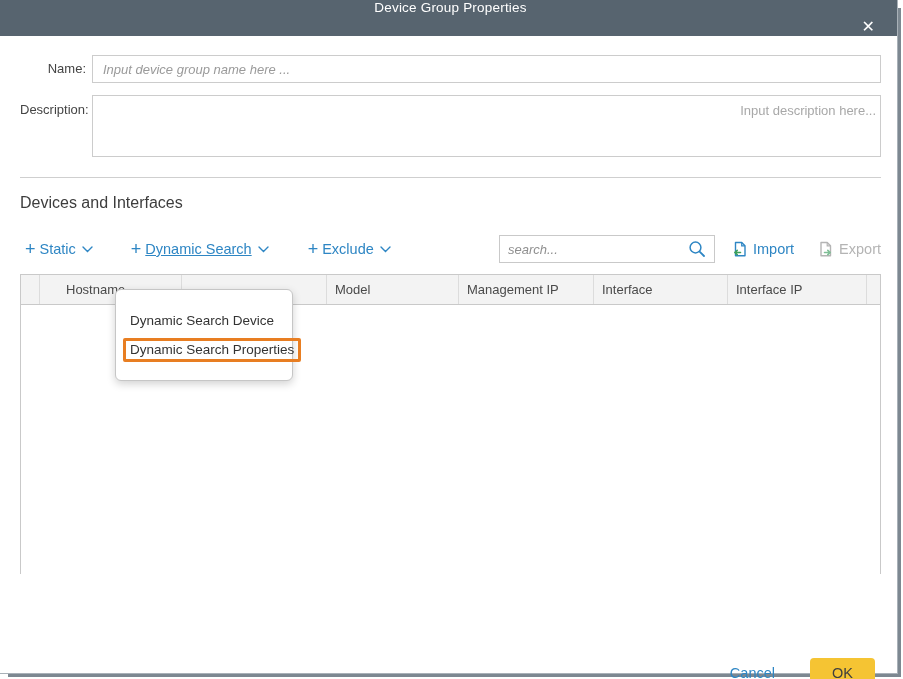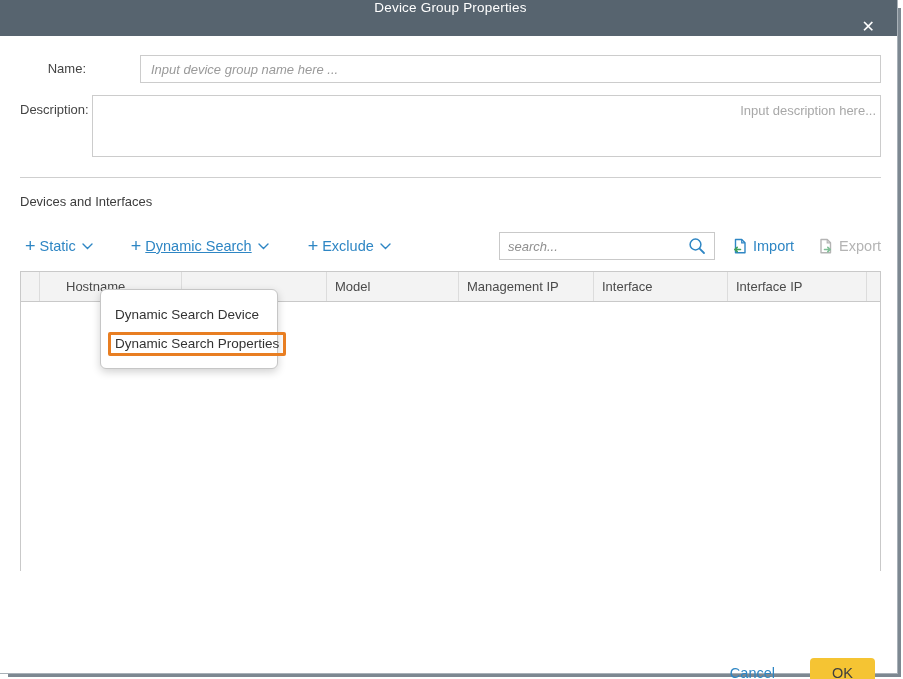--- a/index.html
+++ b/index.html
@@ -13,36 +13,36 @@
   .titlebar { height: 36px; background: #57646F; display: flex; align-items: center;
               padding: 0 16px 0 20px; flex-direction: column; }
   .titlebar .title { color: #ffffff; font-size: 13.5px; letter-spacing: .2px; }
   .titlebar .close { margin-left: auto; color: #ffffff; font-size: 16px; line-height: 1;
                      cursor: pointer; padding: 4px 6px; }
 
   .content { position: relative; padding: 0 16px 0 20px; height: 637px; }
 
   
   .form-row { display: flex; align-items: flex-start; }
-  .row-name { margin-top: 19px; align-items: flex-start; gap: 48px; }
+  .row-name { margin-top: 19px; align-items: flex-start; }
   .row-desc { margin-top: 12px; }
   .form-label { width: 72px; text-align: right; font-size: 13px; color: #444;
                 padding-right: 6px; flex: 0 0 72px; line-height: 28px; }
   .row-desc .form-label { line-height: 16px; padding-top: 7px; }
   .text-input, .text-area { flex: 1; border: 1px solid #cccccc; background: #fff;
                             font-family: "Liberation Sans", sans-serif;
                             font-size: 13px; color: #333; padding: 0 10px; outline: none; }
   .text-input { height: 28px; }
   .text-input::placeholder { color: #9a9a9a; font-style: italic; }
   .text-area { height: 62px; padding: 7px 4px; resize: none; text-align: right; }
   .text-area::placeholder { color: #a8a8a8; font-style: normal; }
 
   .divider { margin: 20px 0 0 0; border-top: 1px solid #cfcfcf; }
 
-  .section-title { margin-top: 16px; font-size: 13px; color: #3d3d3d; }
+  .section-title { margin-top: 16px; font-size: 16px; color: #3d3d3d; }
 
   
   .toolbar { margin-top: 23px; display: flex; align-items: center; }
   .tool-link { display: inline-flex; align-items: center; color: #2E86C4; font-size: 14.5px;
                cursor: pointer; }
   .tool-link .plus { font-size: 18px; font-weight: 400; margin-right: 4px; line-height: 1; }
   .tool-link .chev { margin-left: 6px; display: inline-flex; }
   .lnk-static { margin-left: 5px; }
   .lnk-dynamic { margin-left: 38px; }
   .lnk-dynamic .lbl { text-decoration: underline; }
@@ -67,23 +67,23 @@
   .grid-head { display: flex; height: 30px; background: #f3f3f3;
                border-bottom: 1px solid #c9c9c9; }
   .gh-cell { font-size: 13px; color: #4a4a4a; display: flex; align-items: center;
              padding-left: 8px; border-left: 1px solid #dcdcdc; overflow: hidden;
              white-space: nowrap; }
   .gh-cell:first-child { border-left: 0; }
   .gh-hostname { padding-left: 26px; }
   .grid-body { height: 269px; background: #fff; }
 
   
-  .menu { position: absolute; left: 100px; top: 234px; width: 178px; background: #fff;
+  .menu { position: absolute; left: 115px; top: 234px; width: 178px; background: #fff;
           border: 1px solid #c6c6c6; border-radius: 6px;
-          box-shadow: 0 3px 8px rgba(0,0,0,.18); padding: 10px 0; z-index: 10; }
+          box-shadow: 0 3px 8px rgba(0,0,0,.18); padding: 16px 0; z-index: 10; }
   .menu-item { height: 29px; display: flex; align-items: center; padding: 0 10px 0 14px;
                font-size: 13.5px; color: #333; cursor: pointer; white-space: nowrap; }
   .menu-item .hl { border: 3px solid #E87E22; border-radius: 2px; padding: 0 4px;
                    margin-left: -7px; line-height: 18px; }
 
   
   .footer { position: absolute; right: 22px; bottom: 4px; display: flex;
             align-items: center; }
   .cancel-link { color: #2E86C4; font-size: 14.5px; cursor: pointer; margin-right: 35px; }
   .ok-btn { width: 65px; height: 30px; background: #F5C433; border: none; border-radius: 4px;

